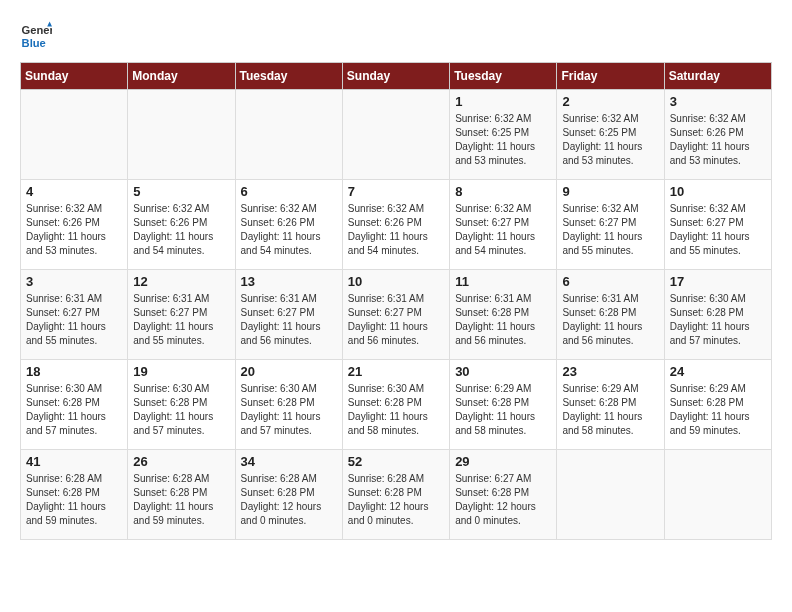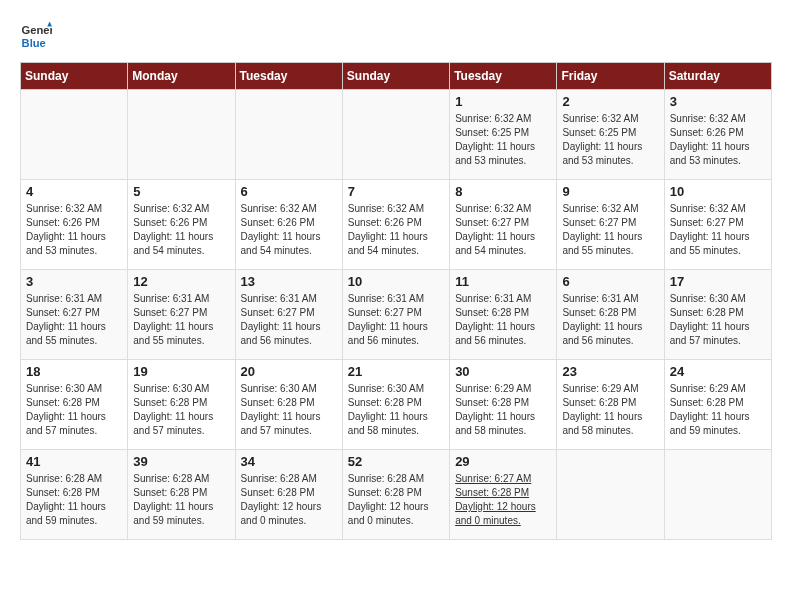--- a/index.html
+++ b/index.html
@@ -301,21 +301,21 @@
       </tr>
       <tr class="week-row">
         <td>
           <div class="day-number">41</div>
           <div class="day-info" style="white-space: pre-line;">Sunrise: 6:28 AM
 Sunset: 6:28 PM
 Daylight: 11 hours
 and 59 minutes.</div>
         </td>
         <td>
-          <div class="day-number">39</div>
+          <div class="day-number">26</div>
           <div class="day-info" style="white-space: pre-line;">Sunrise: 6:28 AM
 Sunset: 6:28 PM
 Daylight: 11 hours
 and 59 minutes.</div>
         </td>
         <td>
           <div class="day-number">34</div>
           <div class="day-info" style="white-space: pre-line;">Sunrise: 6:28 AM
 Sunset: 6:28 PM
 Daylight: 12 hours
@@ -323,21 +323,21 @@
         </td>
         <td>
           <div class="day-number">52</div>
           <div class="day-info" style="white-space: pre-line;">Sunrise: 6:28 AM
 Sunset: 6:28 PM
 Daylight: 12 hours
 and 0 minutes.</div>
         </td>
         <td>
           <div class="day-number">29</div>
-          <div class="day-info" style="white-space: pre-line; text-decoration: underline;">Sunrise: 6:27 AM
+          <div class="day-info" style="white-space: pre-line;">Sunrise: 6:27 AM
 Sunset: 6:28 PM
 Daylight: 12 hours
 and 0 minutes.</div>
         </td>
         <td></td>
         <td></td>
       </tr>
     </tbody>
 </table>
 

